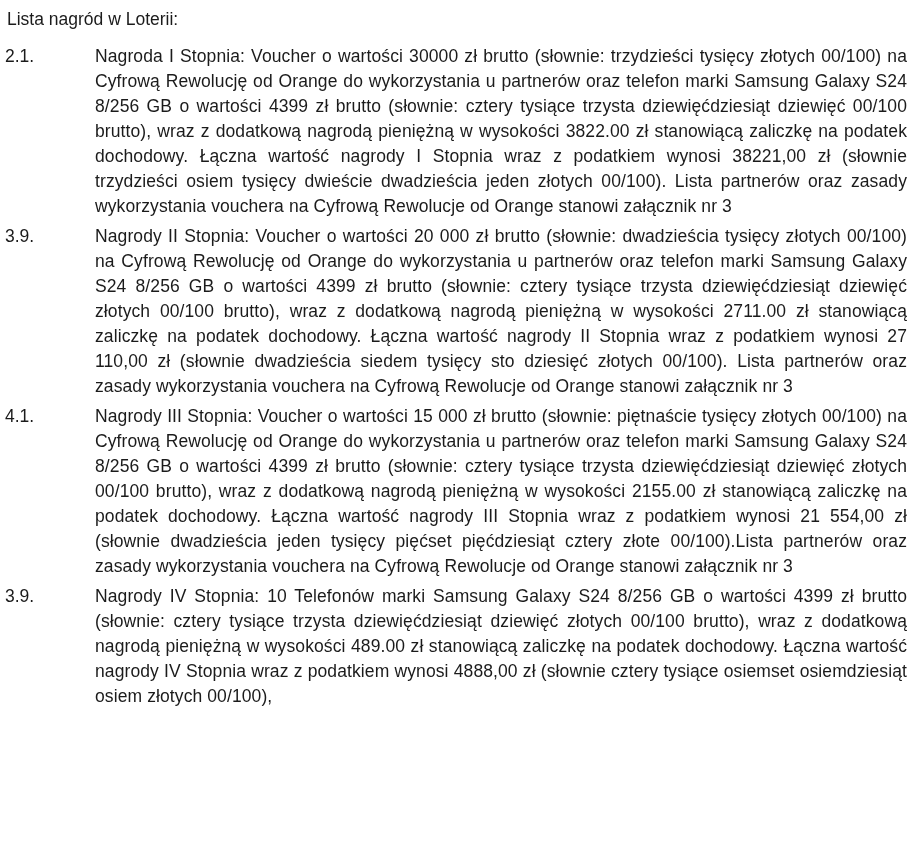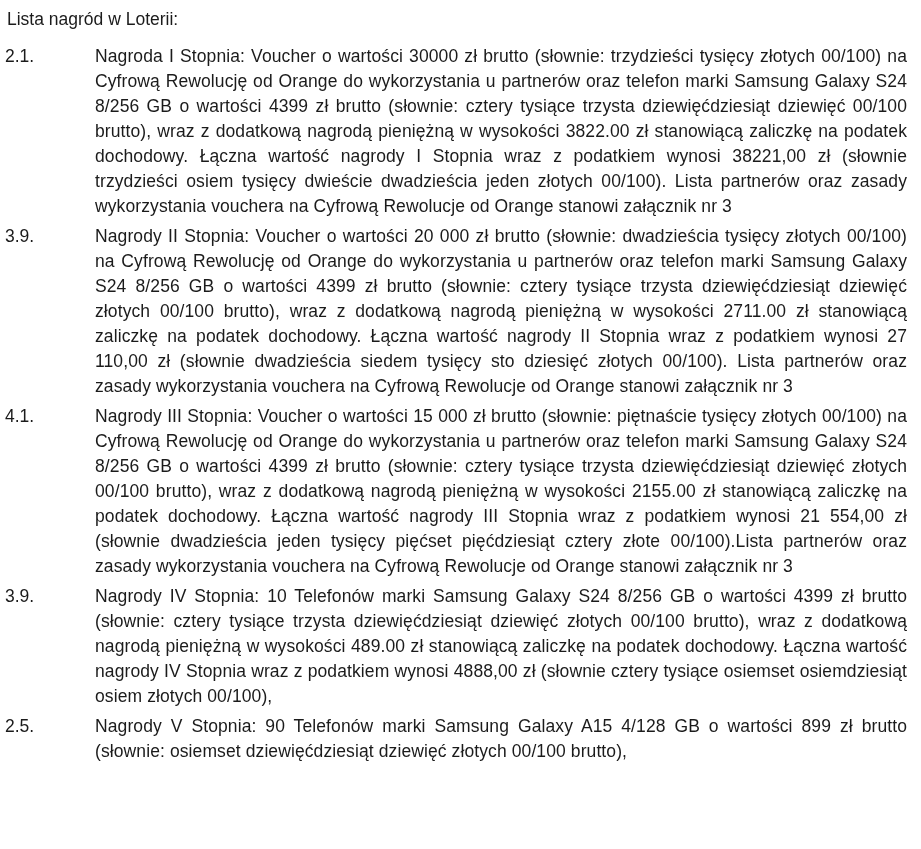--- a/index.html
+++ b/index.html
@@ -67,18 +67,14 @@
   <div class="item">
     <div class="num">4.1.</div>
     <p class="text"><span class="b">Nagrody III Stopnia</span><span>: Voucher o wartości 15 000 zł brutto (słownie: piętnaście tysięcy złotych 00/100) na Cyfrową Rewolucję od Orange do wykorzystania u partnerów oraz telefon marki Samsung Galaxy S24 8/256 GB o wartości 4399 zł brutto (słownie: cztery tysiące trzysta dziewięćdziesiąt dziewięć złotych 00/100 brutto), wraz z dodatkową nagrodą pieniężną w wysokości 2155.00 zł stanowiącą zaliczkę na podatek dochodowy. Łączna wartość nagrody III Stopnia wraz z podatkiem wynosi 21 554,00 zł (słownie dwadzieścia jeden tysięcy pięćset pięćdziesiąt cztery złote 00/100).Lista partnerów oraz zasady wykorzystania vouchera na Cyfrową Rewolucje od Orange stanowi załącznik nr 3</span><span class="b"></span></p>
   </div>
 
   <div class="item">
     <div class="num">3.9.</div>
     <p class="text"><span class="b">Nagrody IV Stopnia</span><span>: 10 Telefonów marki Samsung Galaxy S24 8/256 GB o wartości 4399 zł brutto (słownie: cztery tysiące trzysta dziewięćdziesiąt dziewięć złotych 00/100 brutto), wraz z dodatkową nagrodą pieniężną w wysokości 489.00 zł stanowiącą zaliczkę na podatek dochodowy. Łączna wartość nagrody IV Stopnia wraz z podatkiem wynosi 4888,00 zł (słownie cztery tysiące osiemset osiemdziesiąt osiem złotych 00/100),</span><span class="b"></span></p>
   </div>
 
-  <div class="item">
-    <div class="num">2.5.</div>
-    <p class="text"><span class="b">Nagrody V Stopnia</span><span>: 90 Telefonów marki Samsung Galaxy A15 4/128 GB o wartości 899 zł brutto (słownie: osiemset dziewięćdziesiąt dziewięć złotych 00/100 </span><span class="b">brutto),</span></p>
-  </div>
 
 </div>
 
 </body></html>

